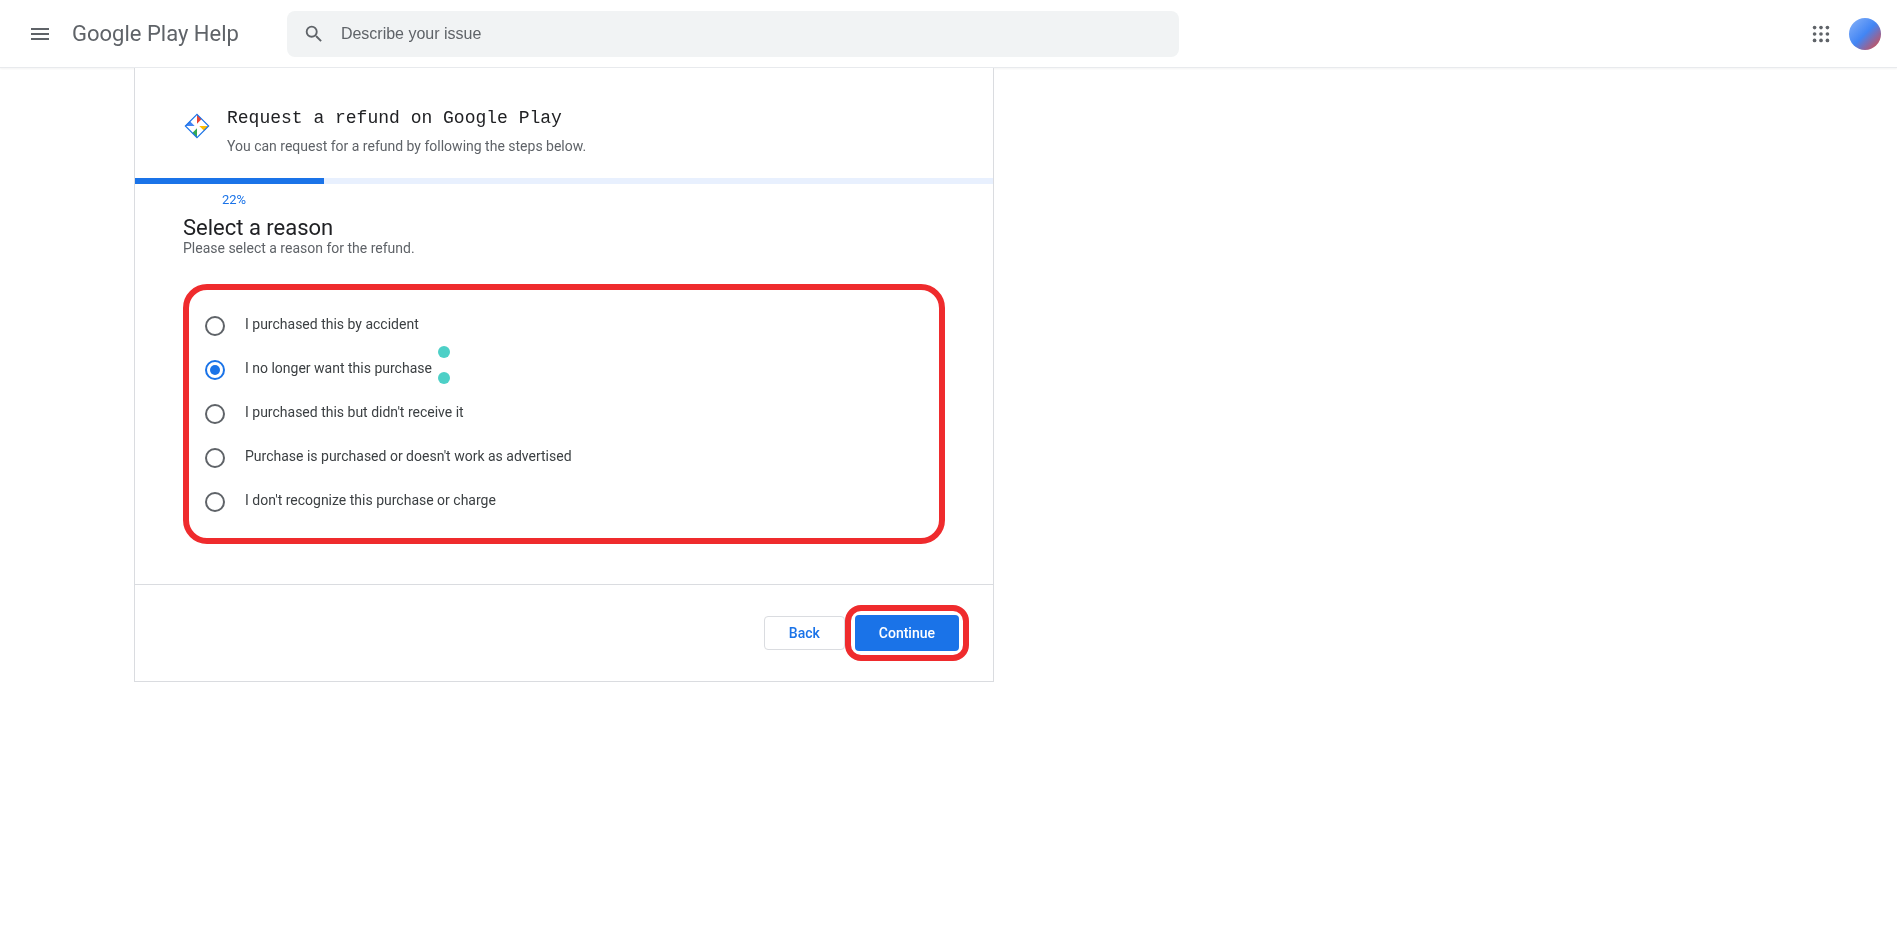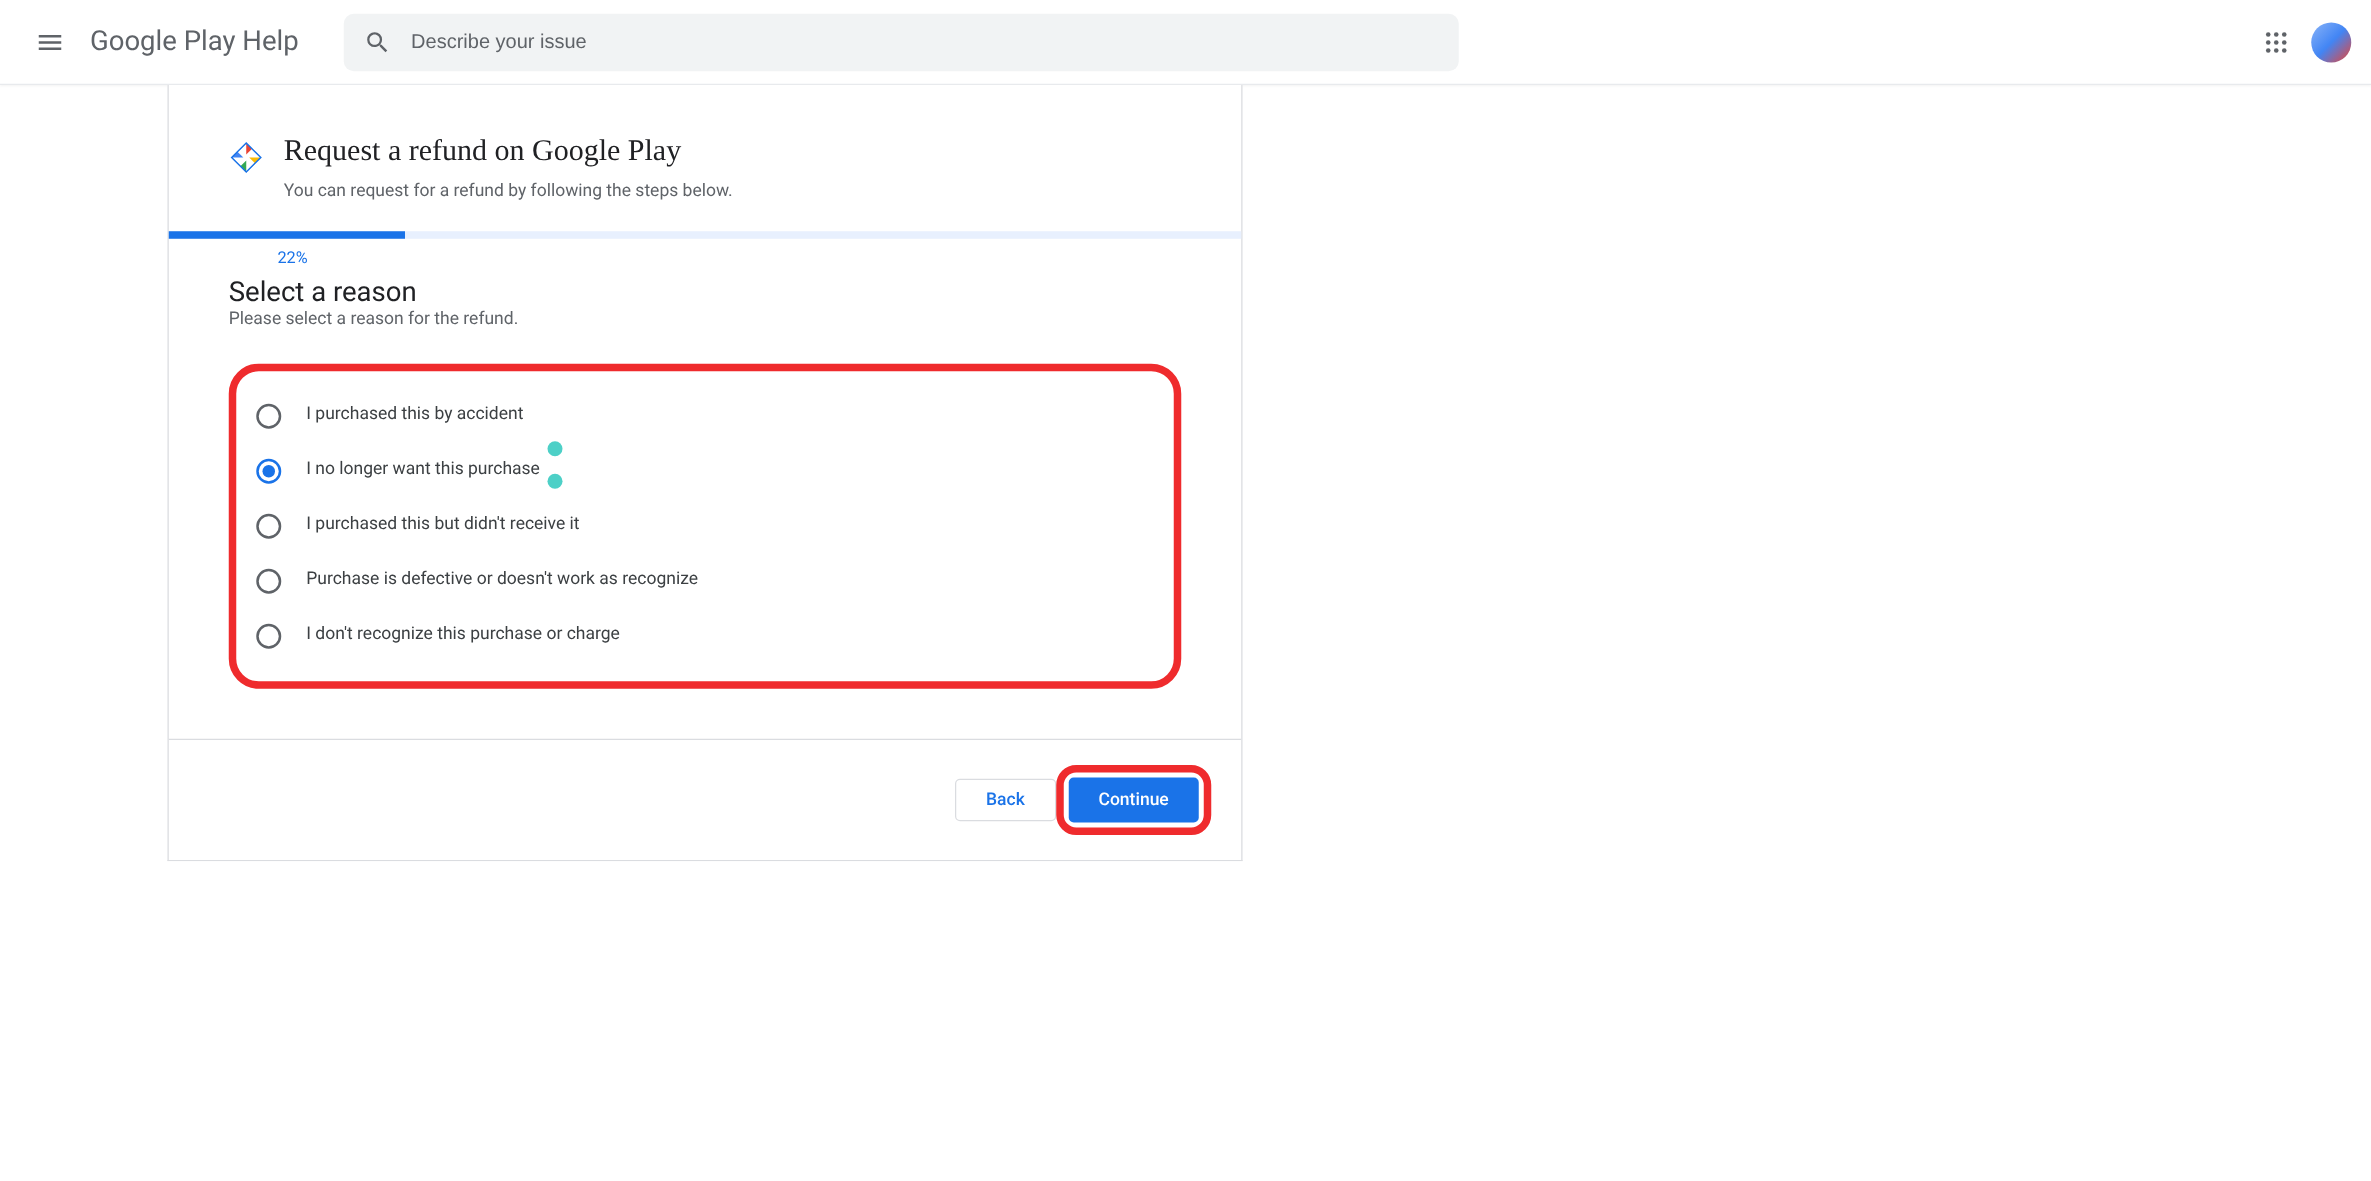--- a/index.html
+++ b/index.html
@@ -1,31 +1,31 @@
 <!DOCTYPE html>
 <html><head>
 <meta charset="utf-8">
 <style>
 *{margin:0;padding:0;box-sizing:border-box}
 body{font-family:Roboto,Arial,sans-serif;background:#fff;color:#202124;width:1897px;overflow-x:hidden}
 .topbar{height:68px;display:flex;align-items:center;padding:0 16px;border-bottom:1px solid #e8eaed;box-shadow:0 1px 2px rgba(0,0,0,.05)}
 .menu-btn{width:48px;height:48px;display:flex;align-items:center;justify-content:center;border:none;background:none;cursor:pointer;border-radius:50%;color:#5f6368}
-.logo-text{font-size:22px;color:#5f6368;margin-left:8px;margin-right:36px;font-family:'Google Sans',Roboto,Arial,sans-serif}
+.logo-text{font-size:22px;color:#5f6368;margin-left:8px;margin-right:48px;font-family:'Google Sans',Roboto,Arial,sans-serif}
 .searchbar{background:#f1f3f4;border-radius:8px;height:46px;width:892px;display:flex;align-items:center;padding:0 16px}
 .searchbar svg{color:#5f6368;margin-right:16px}
 .searchbar input{border:none;background:transparent;font-size:16px;color:#202124;flex:1;outline:none}
 .searchbar input::placeholder{color:#5f6368}
 .topbar-right{margin-left:auto;display:flex;align-items:center;gap:8px}
 .apps-btn{width:40px;height:40px;display:flex;align-items:center;justify-content:center;border:none;background:none;cursor:pointer;border-radius:50%;color:#5f6368}
 .avatar{width:32px;height:32px;border-radius:50%;background:linear-gradient(135deg,#8ab4f8,#4285f4,#ea4335);display:inline-block}
 .content-wrap{display:flex;justify-content:flex-start;padding-left:134px}
 .card{width:860px;background:#fff;border:1px solid #dadce0;border-top:none}
 .card-header{padding:40px 48px 24px 48px;display:flex;align-items:flex-start;gap:16px}
 .play-icon{width:28px;height:28px;flex-shrink:0;margin-top:4px}
-.card-title{font-size:24px;font-family:Liberation Serif, serif;color:#202124;margin-bottom:10px}
+.card-title{font-size:18px;font-family:Liberation Mono, monospace;color:#202124;margin-bottom:10px}
 .card-sub{font-size:14px;color:#5f6368}
 .progress-wrap{height:6px;background:#e8f0fe;position:relative}
 .progress-fill{height:100%;background:#1a73e8;width:22%}
 .progress-label{text-align:center;color:#1a73e8;font-size:13px;padding:8px 0;width:198px}
 .form-body{padding:0 48px 40px 48px}
 .section-heading{font-size:22px;font-family:'Google Sans',Roboto,Arial,sans-serif;color:#202124;}
 .section-sub{font-size:14px;color:#5f6368;margin-bottom:28px}
 .highlight-box{border:6px solid #ef2b2d;border-radius:24px;padding:14px 10px}
 .radio-row{display:flex;padding:12px 0;cursor:pointer}
 .radio{width:20px;height:20px;border:2px solid #5f6368;border-radius:50%;margin-right:20px;margin-left:6px;position:relative;flex-shrink:0}
@@ -112,21 +112,21 @@
                 <span class="handle top"></span>
                 <span class="handle bot"></span>
               </span></span>
         </label>
         <label class="radio-row">
           <span class="radio"></span>
           <span class="radio-label">I purchased this but didn't receive it</span>
         </label>
         <label class="radio-row">
           <span class="radio"></span>
-          <span class="radio-label">Purchase is defective or doesn't work as recognize</span>
+          <span class="radio-label">Purchase is purchased or doesn't work as advertised</span>
         </label>
         <label class="radio-row">
           <span class="radio"></span>
           <span class="radio-label">I don't recognize this purchase or charge</span>
         </label>
       </div>
     </div>
 
     <div class="card-footer">
       <button class="back-btn">Back</button>

